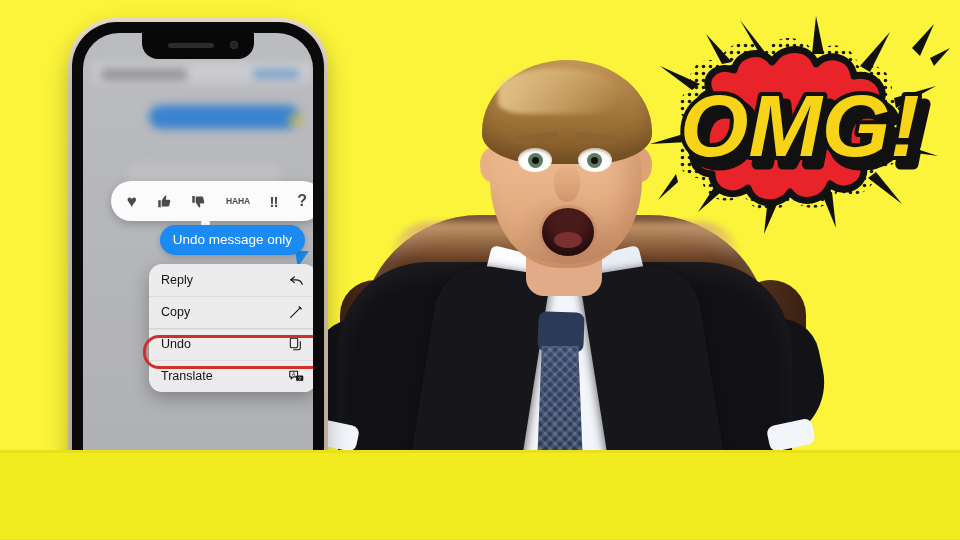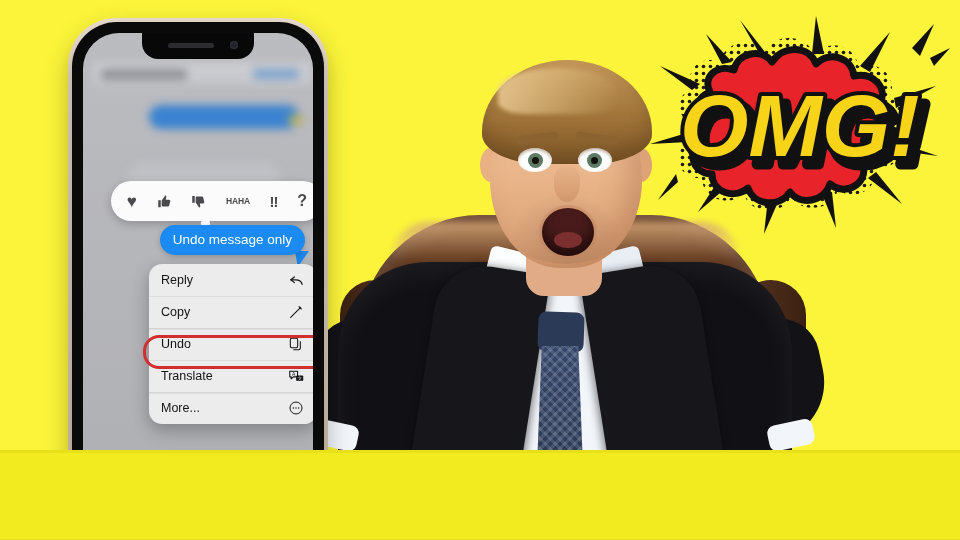--- a/index.html
+++ b/index.html
@@ -368,31 +368,20 @@
             <span>Translate</span>
             <span class="ctx-ico">
               <svg width="17" height="17" viewBox="0 0 24 24">
                   <path d="M2.5 4.5h11v8h-6l-3 3v-3h-2z" fill="none" stroke="#141416" stroke-width="1.5" stroke-linejoin="round"></path>
                   <text x="8" y="11" font-size="7" text-anchor="middle" fill="#141416" font-family="Liberation Sans, sans-serif">A</text>
                   <rect x="11.5" y="10.5" width="10" height="8" rx="1.6" fill="#141416"></rect>
                   <text x="16.5" y="17" font-size="6.5" text-anchor="middle" fill="#ececec" font-family="Liberation Sans, sans-serif">文</text>
                 </svg>
             </span>
           </div>
-          <div class="ctx-row sep-strong">
-            <span>More...</span>
-            <span class="ctx-ico">
-              <svg width="16" height="16" viewBox="0 0 24 24" fill="none" stroke="#141416" stroke-width="1.5">
-                  <circle cx="12" cy="12" r="9"></circle>
-                  <circle cx="8" cy="12" r="1.1" fill="#141416" stroke="none"></circle>
-                  <circle cx="12" cy="12" r="1.1" fill="#141416" stroke="none"></circle>
-                  <circle cx="16" cy="12" r="1.1" fill="#141416" stroke="none"></circle>
-                </svg>
-            </span>
-          </div>
         </div>
 
         <div class="ctx-hl"></div>
         <div class="home-ind"></div>
       </div>
     </div>
   </div>
 
   <div class="omg">
     <svg viewBox="0 0 316 232" xmlns="http://www.w3.org/2000/svg">

